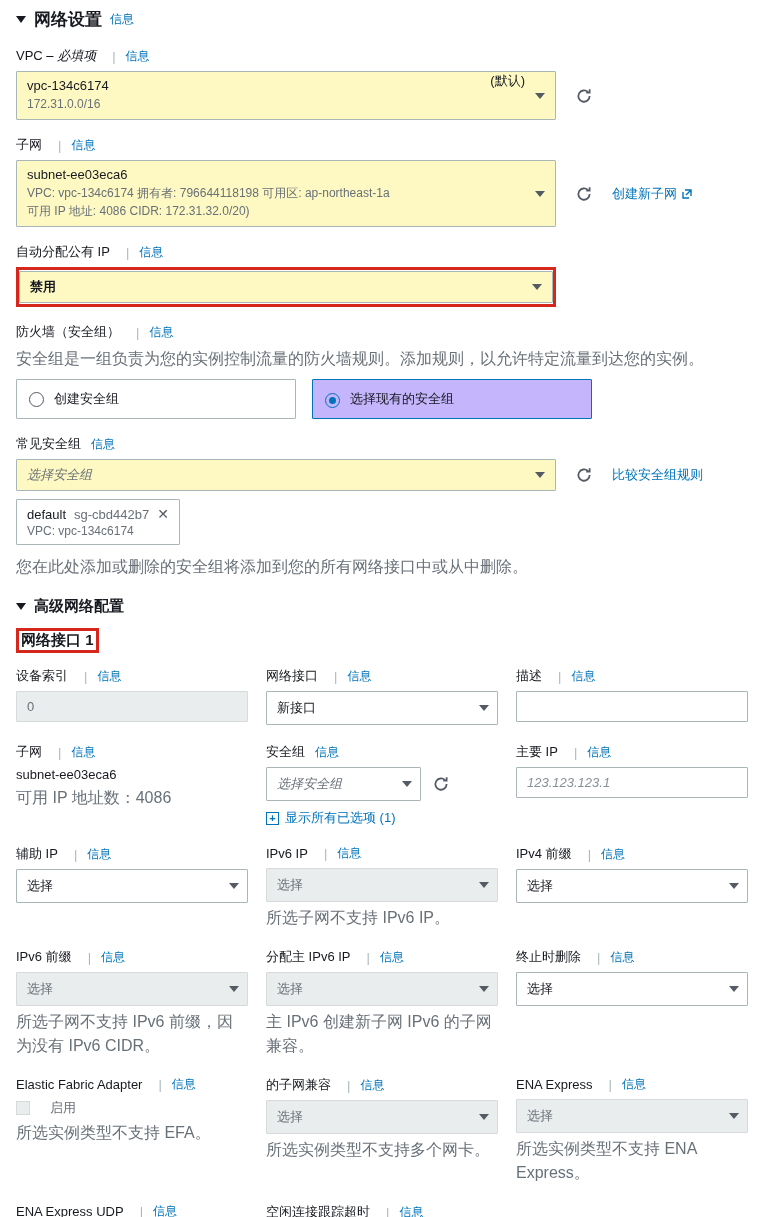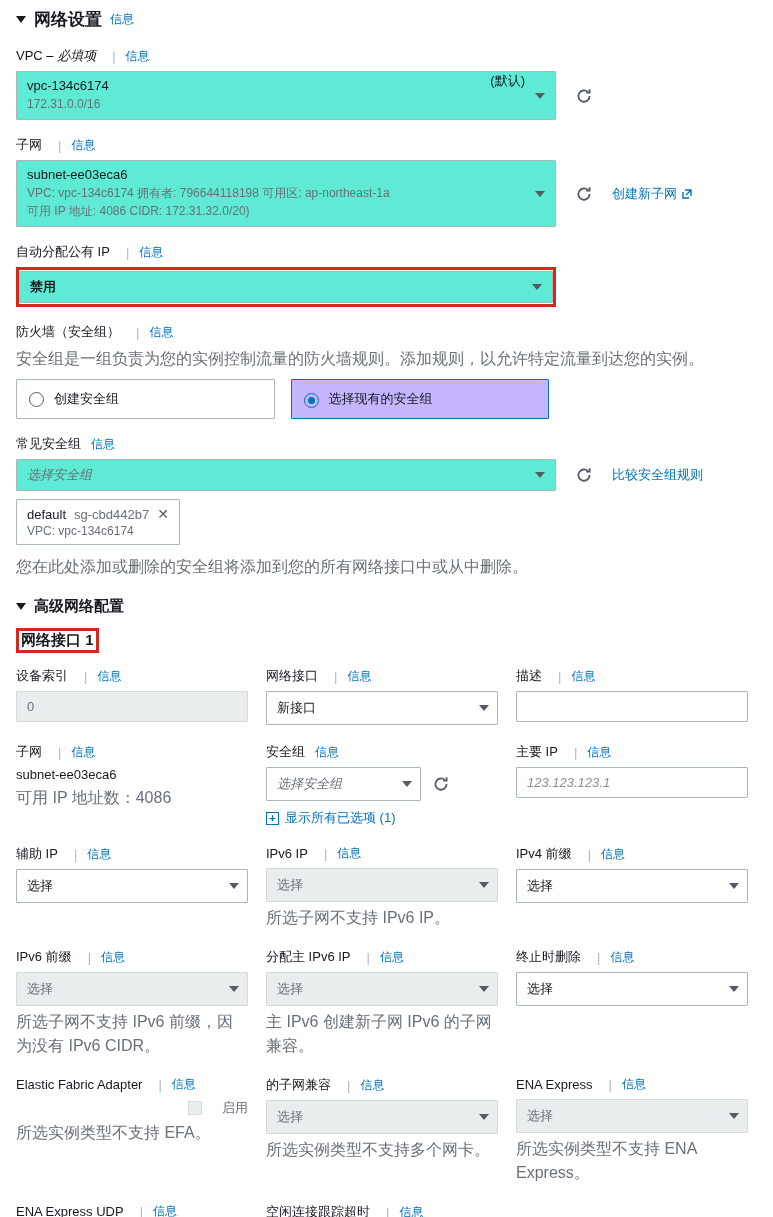--- a/index.html
+++ b/index.html
@@ -8,31 +8,31 @@
 .caret { display: inline-block; width: 0; height: 0; border-left: 5px solid transparent; border-right: 5px solid transparent; border-top: 7px solid #16191f; cursor: pointer; }
 h2 { font-size: 17px; font-weight: 700; }
 h3 { font-size: 15px; font-weight: 700; }
 .info-link { color: #0073bb; font-size: 12px; cursor: pointer; font-weight: 400; }
 .field { margin-bottom: 16px; }
 .field-label-row { display: flex; align-items: center; gap: 10px; margin-bottom: 6px; }
 .field-label { font-size: 13px; color: #16191f; }
 .italic { font-style: italic; }
 .row-with-action { display: flex; align-items: center; gap: 18px; }
 .row-with-action > .select-box, .row-with-action > .multi-box { flex: 0 0 540px; }
-.select-box { position: relative; width: 540px; border: 1px solid #aab7b8; background: #5eead4; padding: 6px 30px 6px 10px; cursor: pointer; border-radius: 1px; }
+.select-box { position: relative; width: 540px; border: 1px solid #aab7b8; background: #fef9c3; padding: 6px 30px 6px 10px; cursor: pointer; border-radius: 1px; }
 .select-box .primary { font-size: 13px; color: #16191f; }
 .select-box .secondary { font-size: 12px; color: #687078; margin-top: 2px; line-height: 1.5; }
 .select-box .right-label { position: absolute; right: 30px; top: 0; font-size: 13px; color: #16191f; }
 .select-caret { position: absolute; right: 10px; top: 50%; transform: translateY(-50%); width: 0; height: 0; border-left: 5px solid transparent; border-right: 5px solid transparent; border-top: 6px solid #545b64; }
 .refresh-btn { width: 20px; height: 20px; cursor: pointer; display: inline-flex; align-items: center; justify-content: center; }
 .refresh-btn svg { width: 18px; height: 18px; }
 .link-action { color: #0073bb; font-size: 13px; cursor: pointer; display: inline-flex; align-items: center; gap: 4px; }
 .ext-icon { width: 12px; height: 12px; }
 .hint { font-size: 16px; color: #687078; margin-top: 4px; line-height: 1.5; }
-.radio-row { display: flex; gap: 16px; width: 533px; }
+.radio-row { display: flex; gap: 16px; width: 576px; }
 .radio-opt { flex: 1; border: 1px solid #aab7b8; padding: 10px 12px; display: flex; align-items: center; gap: 10px; cursor: pointer; border-radius: 1px; }
 .radio-opt.selected { border-color: #0073bb; background: #c4b5fd; align-items: flex-end; }
 .radio-circle { width: 15px; height: 15px; border: 1px solid #545b64; border-radius: 50%; display: inline-flex; align-items: center; justify-content: center; }
 .radio-opt.selected .radio-circle { border-color: #0073bb; }
 .radio-opt.selected .radio-circle::after { content: ""; width: 7px; height: 7px; background: #0073bb; border-radius: 50%; }
 .placeholder-italic .primary { font-style: italic; color: #687078; }
 .tag-chip { display: inline-block; border: 1px solid #aab7b8; padding: 6px 10px; border-radius: 1px; background: #fff; margin-top: 8px; }
 .tag-chip .tag-head { display: flex; align-items: center; gap: 8px; }
 .tag-chip .tag-sub { font-size: 12px; color: #687078; margin-top: 2px; }
 .tag-x { cursor: pointer; color: #545b64; font-size: 14px; }
@@ -47,21 +47,21 @@
 .gselect .select-caret { right: 8px; }
 .gselect.placeholder { color: #687078; font-style: italic; }
 .ginput { width: 100%; border: 1px solid #aab7b8; padding: 7px 10px; font-size: 13px; border-radius: 1px; }
 .ginput.disabled { background: #eaeded; color: #687078; border-color: #d5dbdb; }
 .ginput::placeholder { color: #879196; font-style: italic; }
 .static-val { font-size: 13px; color: #16191f; margin-top: 2px; }
 .inner-row { display: flex; align-items: center; gap: 10px; }
 .inner-row .gselect { flex: 0 0 155px; }
 .show-selected { color: #0073bb; font-size: 13px; cursor: pointer; display: inline-flex; align-items: center; gap: 6px; margin-top: 8px; }
 .plus-icon { width: 13px; height: 13px; border: 1.5px solid #0073bb; display: inline-flex; align-items: center; justify-content: center; font-size: 11px; line-height: 1; color: #0073bb; font-weight: bold; }
-.checkbox-row { display: flex; align-items: center; gap: 20px; justify-content: flex-end; }
+.checkbox-row { display: flex; align-items: center; gap: 20px; }
 .checkbox-box { width: 14px; height: 14px; border: 1px solid #aab7b8; background: #fff; }
 .checkbox-box.disabled { background: #eaeded; border-color: #d5dbdb; }
 .sep { margin-left: 6px; color: #aab7b8; }
 </style>
 </head>
 <body>
 
 <div class="section-header">
   <span class="caret"></span>
   <h2>网络设置</h2>

